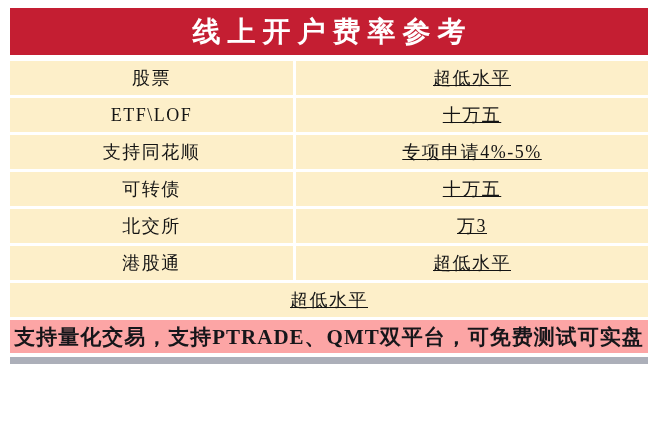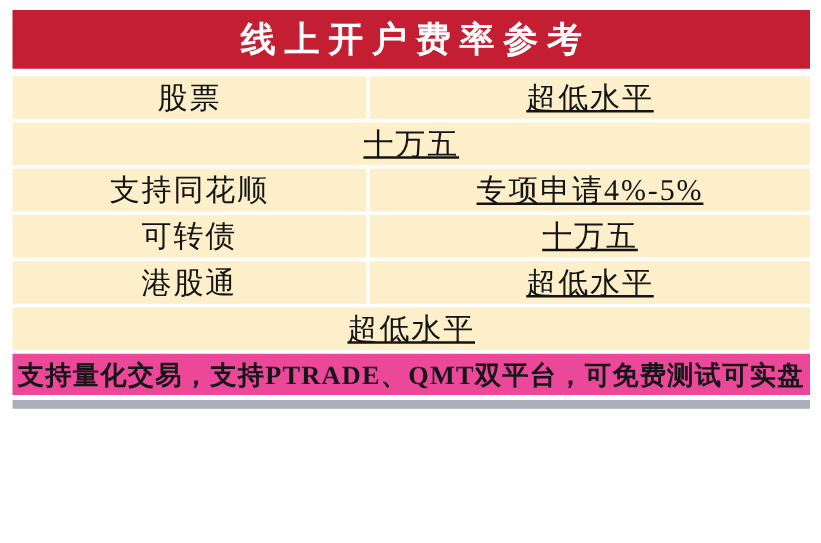--- a/index.html
+++ b/index.html
@@ -35,29 +35,29 @@
     display: flex;
     height: 34px;
     margin-bottom: 3px;
   }
   .cell {
     background: #fdefc9;
     color: #141414;
     display: flex;
     align-items: center;
     justify-content: center;
-    font-size: 24px;
+    font-size: 18px;
     letter-spacing: 1.5px;
     font-weight: 500;
   }
   .cell.label { width: 283px; margin-right: 3px; }
   .cell.value { flex: 1; text-decoration: underline; }
   .footer { margin-top: 0; }
   .footer-row {
-    background: #ec4899;
+    background: #fca5a5;
     color: #16161a;
     height: 33px;
     display: flex;
     align-items: center;
     justify-content: center;
     font-size: 21px;
     font-weight: 600;
     letter-spacing: 1px;
     word-spacing: 8px;
     margin-bottom: 4px;
@@ -76,29 +76,34 @@
     <span>线上开户费率参考</span>
   </div>
 
   <div class="rate-table">
     <div>
         <div class="row">
           <div class="cell label">股票</div>
           <div class="cell value">超低水平</div>
         </div>
         <div class="row">
+          <div class="cell label">ETF\LOF</div>
           <div class="cell value">十万五</div>
         </div>
         <div class="row">
           <div class="cell label">支持同花顺</div>
           <div class="cell value">专项申请4%-5%</div>
         </div>
         <div class="row">
           <div class="cell label">可转债</div>
           <div class="cell value">十万五</div>
+        </div>
+        <div class="row">
+          <div class="cell label">北交所</div>
+          <div class="cell value">万3</div>
         </div>
         <div class="row">
           <div class="cell label">港股通</div>
           <div class="cell value">超低水平</div>
         </div>
         <div class="row">
           <div class="cell value">超低水平</div>
         </div>
       </div>
   </div>

